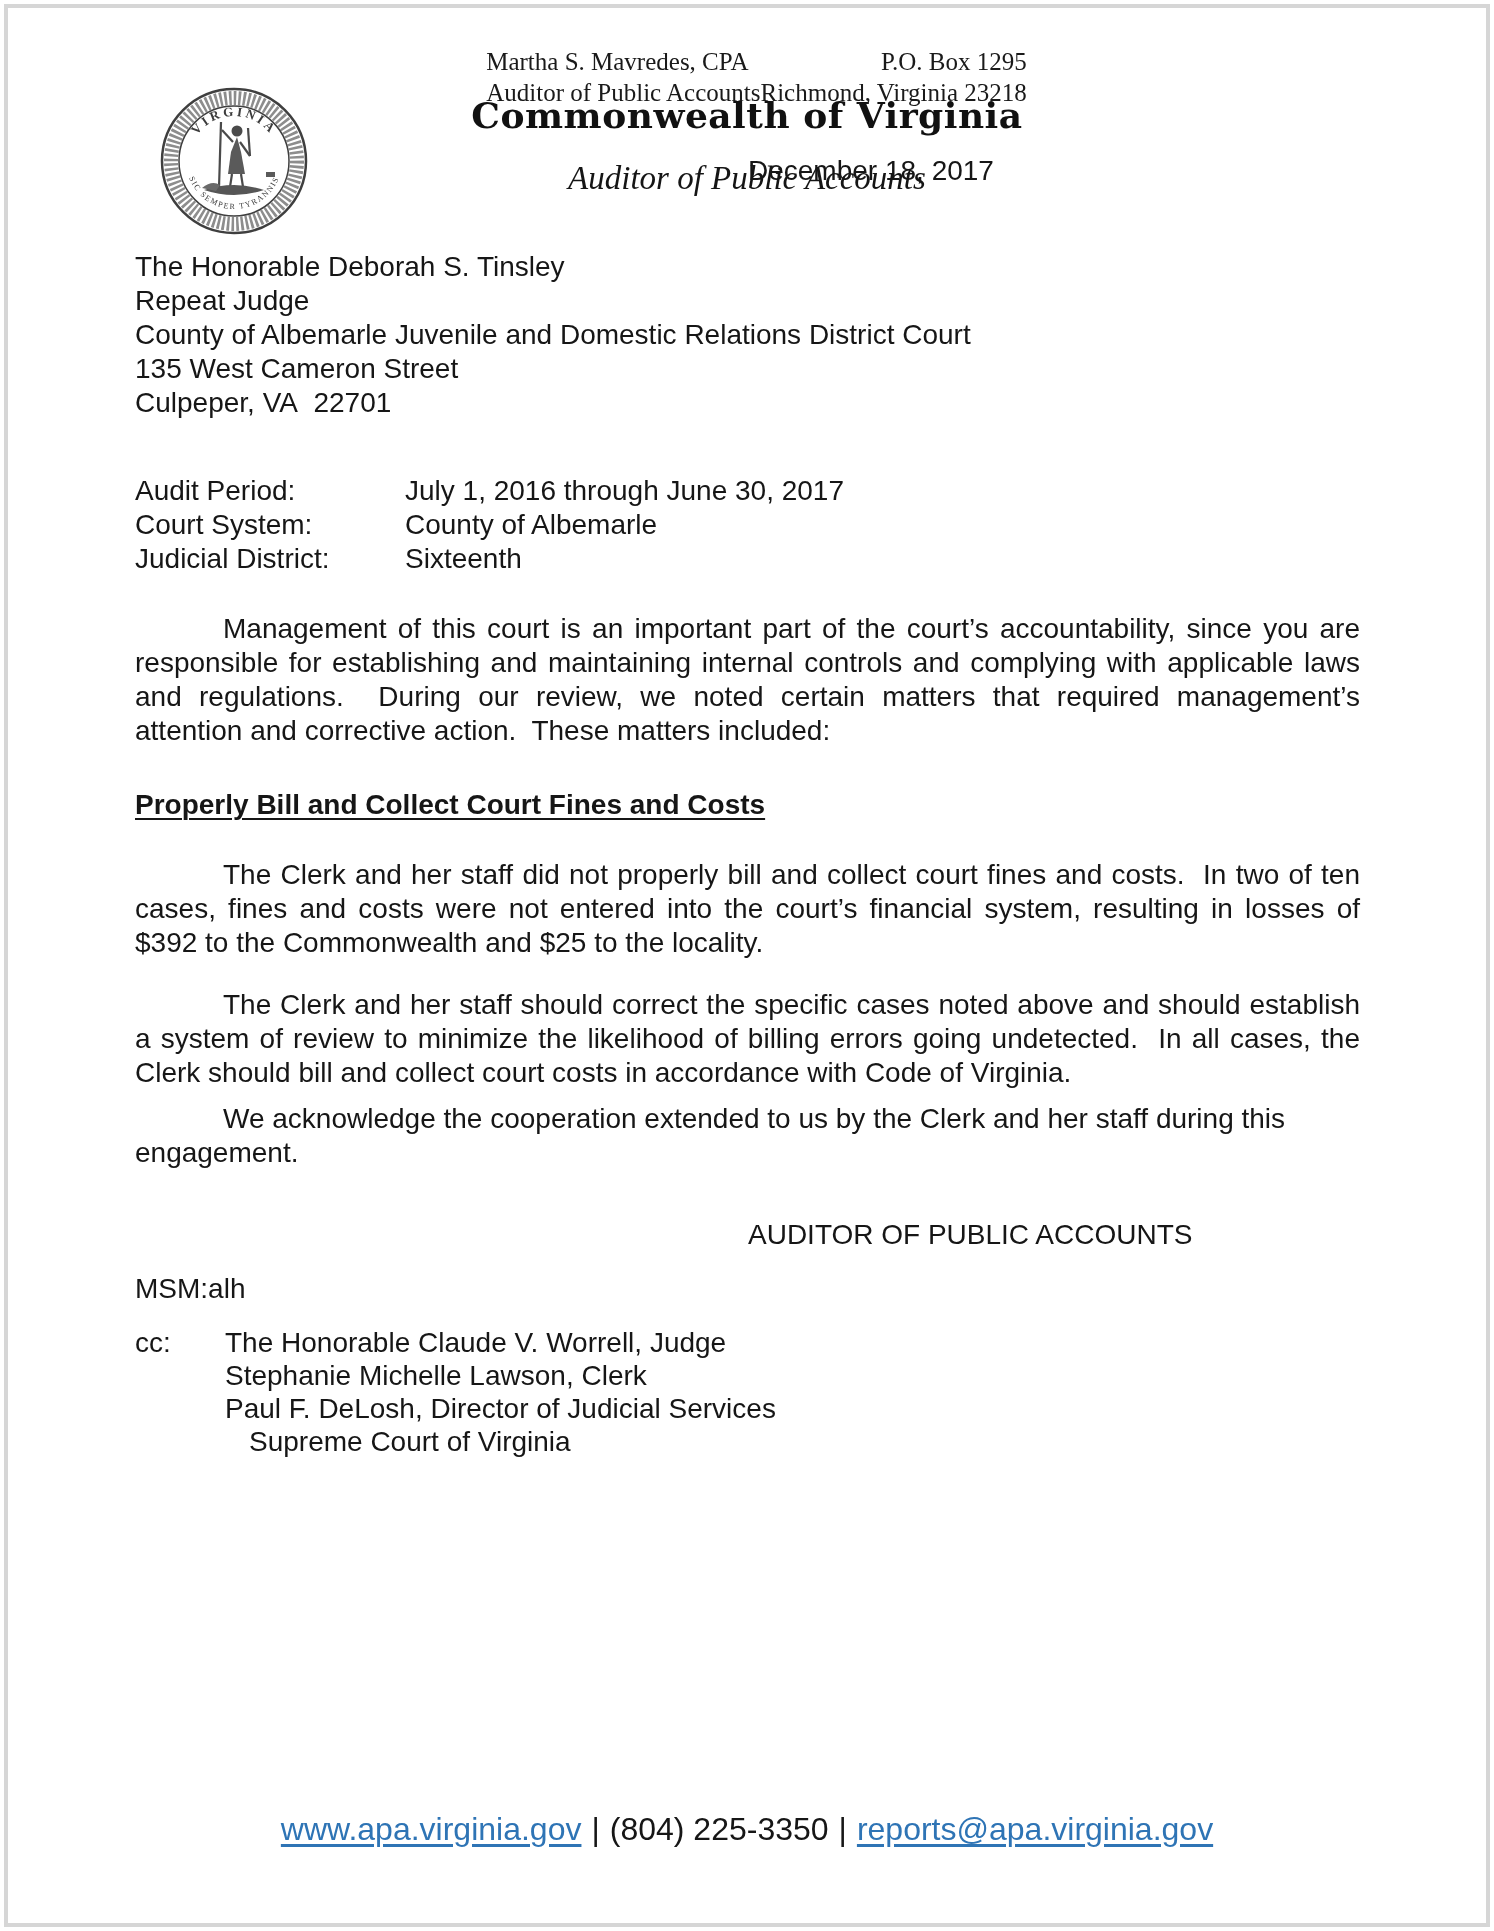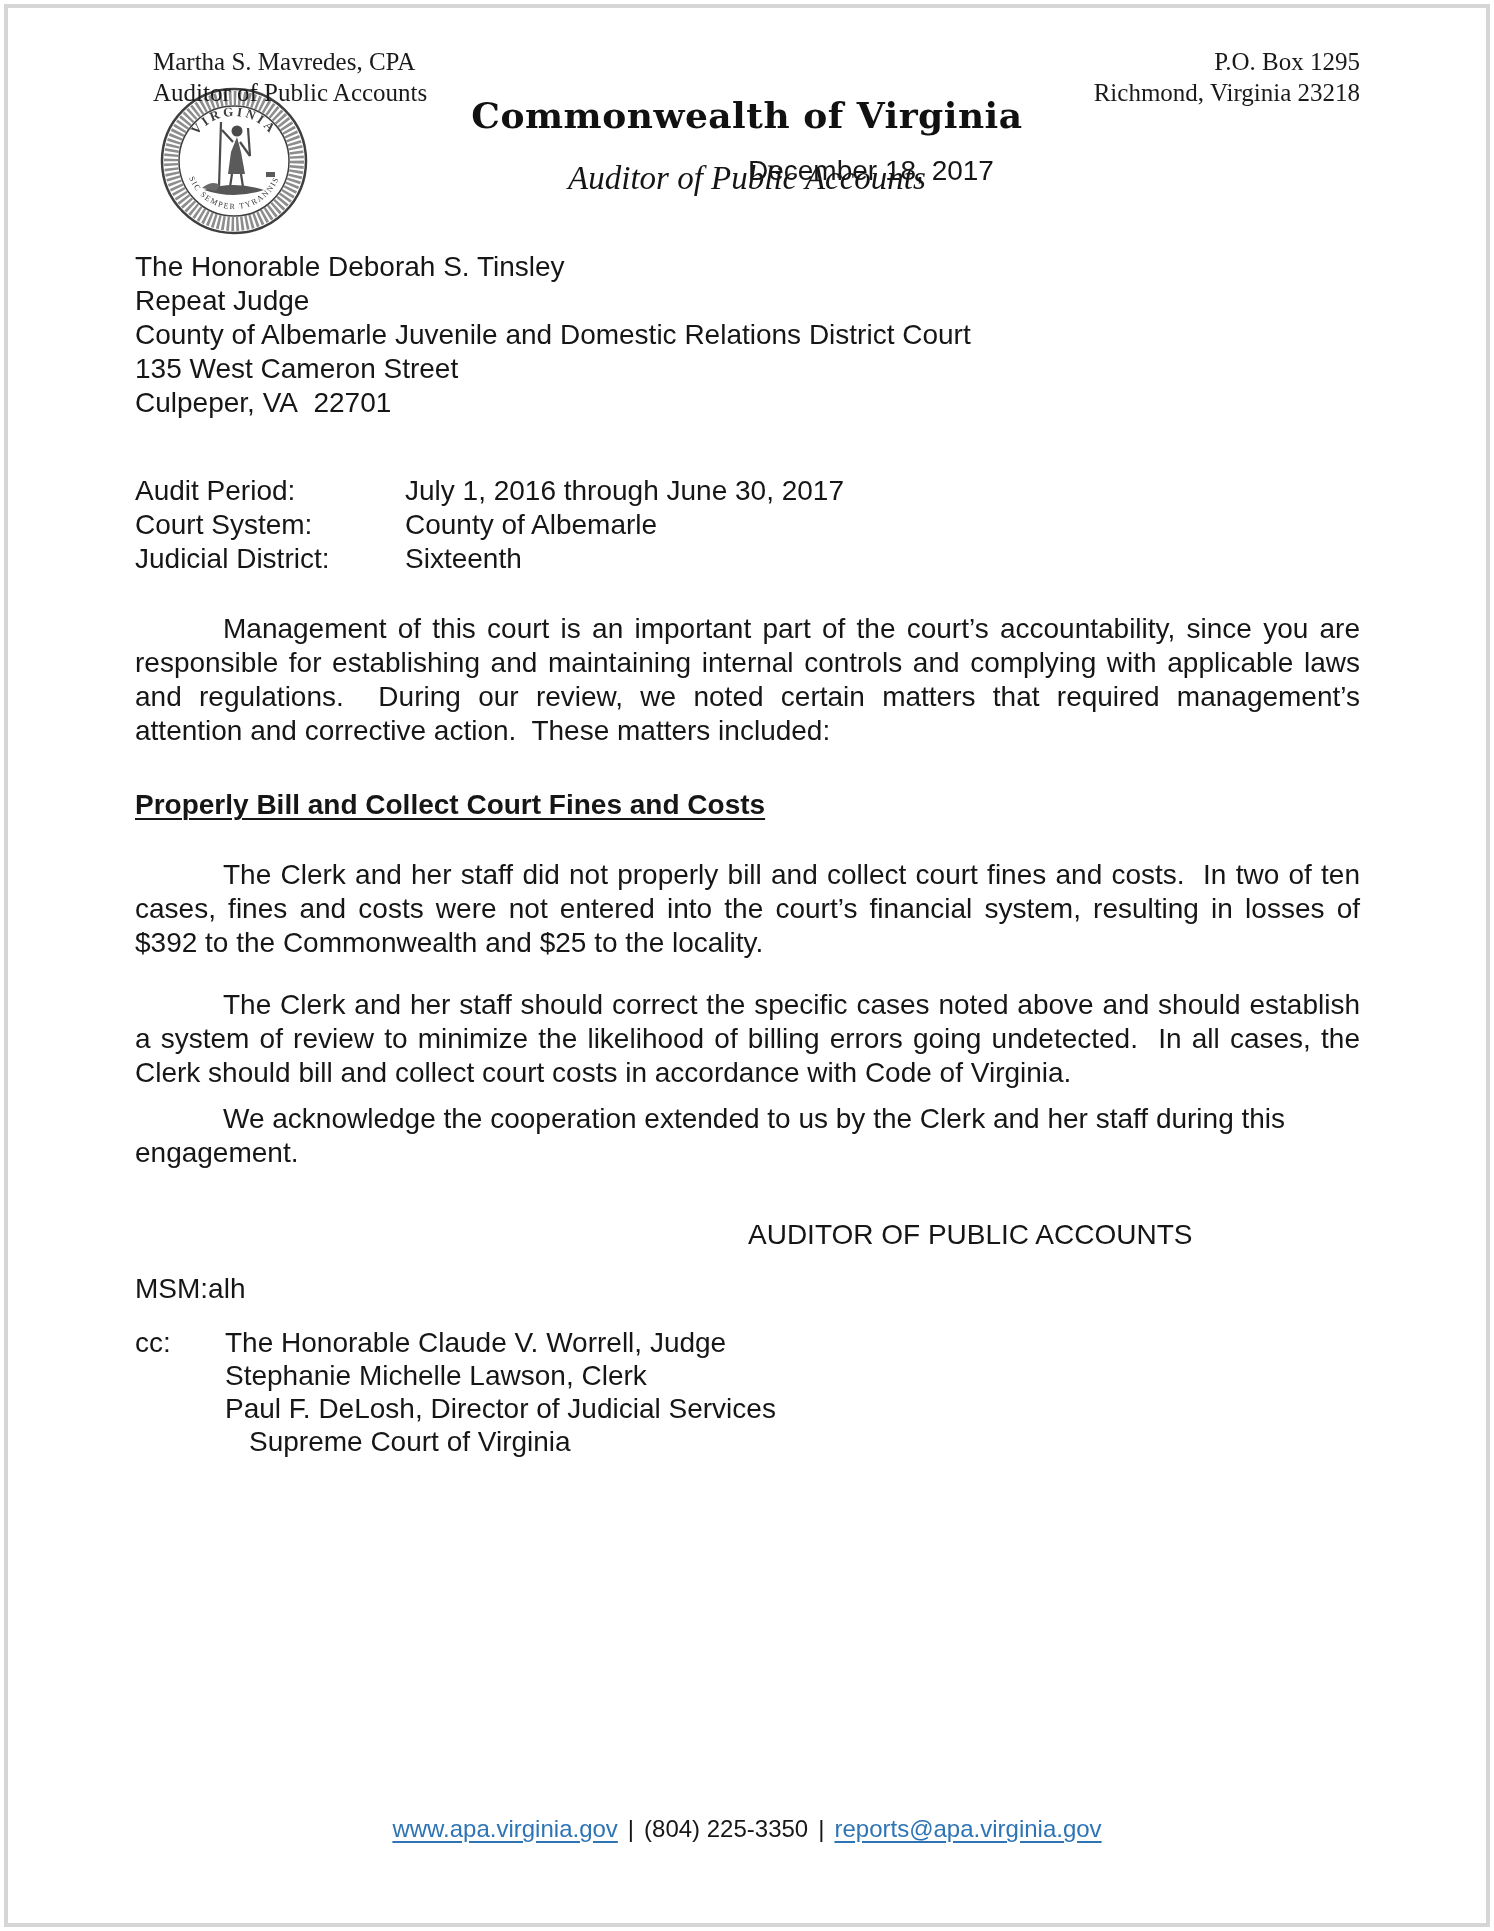--- a/index.html
+++ b/index.html
@@ -45,21 +45,21 @@
   .org-subtitle {
     font-family: "Liberation Serif", serif;
     font-style: italic;
     font-size: 33px;
     line-height: 40px;
     margin-top: 14px;
     color: #151515;
   }
   .info-row {
     display: flex;
-    justify-content: space-between;
+    justify-content: center;
     margin-top: 46px;
     font-family: "Liberation Serif", serif;
     font-size: 25px;
     line-height: 31px;
     color: #1a1a1a;
   }
   .info-left { padding-left: 18px; }
   .info-right { text-align: right; }
   
   .letter {
@@ -95,21 +95,21 @@
   .cc-label { width: 90px; flex: 0 0 90px; }
   .cc-names div { line-height: 33px; }
   .cc-indent { padding-left: 24px; }
   
   .footer {
     position: absolute;
     left: 0;
     right: 0;
     top: 1812px;
     text-align: center;
-    font-size: 24px;
+    font-size: 32px;
     line-height: 34px;
     color: #161616;
   }
   .footer a.link {
     text-decoration: underline;
     text-underline-offset: 4px;
     cursor: pointer;
   }
   .footer .sep { color: #161616; padding: 0 10px; }
   

